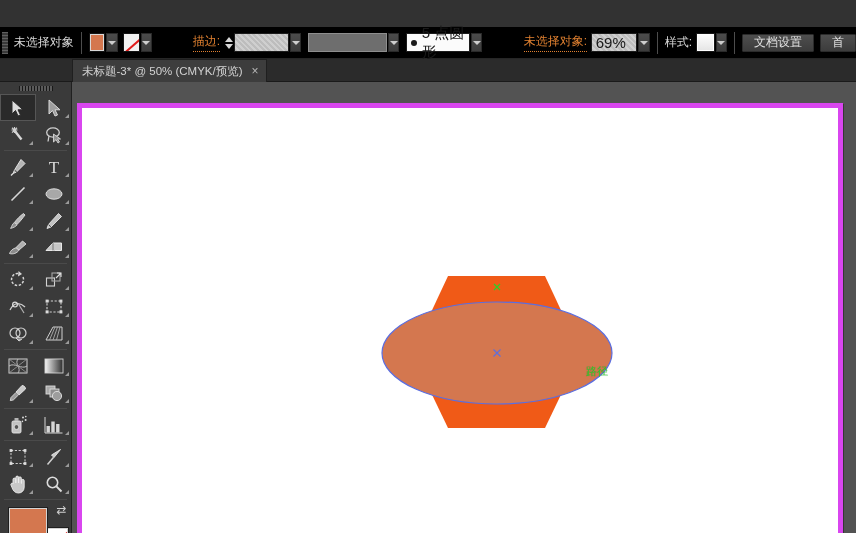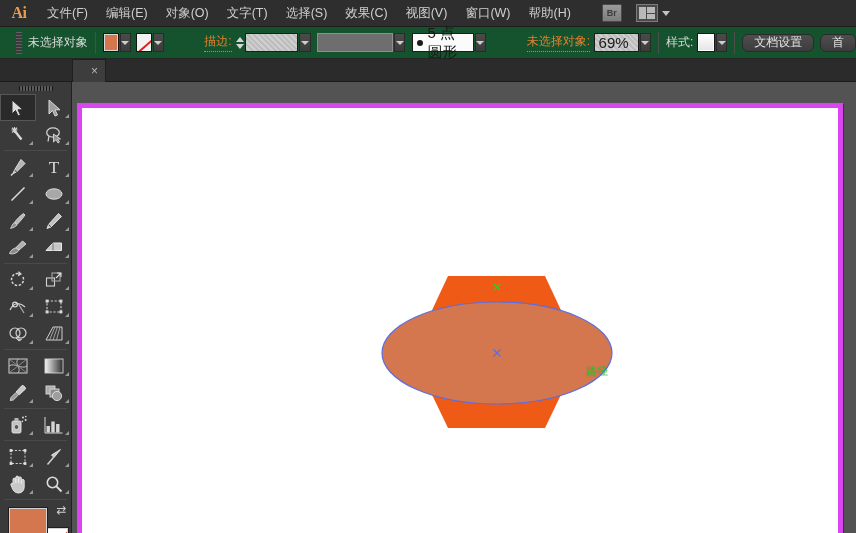--- a/index.html
+++ b/index.html
@@ -50,24 +50,24 @@
   .arrange-btn i.tall { grid-row: span 2; }
   .tri-down {
     width: 0; height: 0; margin-left: 4px;
     border-left: 4px solid transparent; border-right: 4px solid transparent;
     border-top: 5px solid #c2c2c2;
   }
 
   
   .controlbar {
     position: absolute; top: 27px; left: 0; width: 856px; height: 32px;
-    background: #14532d;
+    background: #000000;
     border-bottom: 1px solid #262626;
     display: flex; align-items: center;
-    padding-left: 16px;
+    padding-left: 2px;
   }
   .grip {
     width: 8px; height: 22px; margin-right: 6px;
     background-image: repeating-linear-gradient(
       to bottom, #606060 0, #606060 1px, #3a3a3a 1px, #3a3a3a 3px);
   }
   .cb-label { color: #d8d8d8; font-size: 12px; white-space: nowrap; }
   .cb-orange { color: #e08030; font-size: 12px; white-space: nowrap;
                border-bottom: 1px dotted #e08030; padding-bottom: 1px; margin-left: 34px; }
   .cb-sep {
@@ -124,21 +124,21 @@
   .field.white { background: #fbfbfb; }
   .field.style-sw {
     background: linear-gradient(#ffffff, #e4e4e4);
     border: 1px solid #171717; box-shadow: inset 0 0 0 1px #fff;
   }
   .btn-flat {
     height: 18px; padding: 0 11px;
     background: linear-gradient(#4e4e4e, #3c3c3c);
     border: 1px solid #2b2b2b;
     color: #e2e2e2; font-size: 12px;
-    display: flex; align-items: center; border-radius: 6px;
+    display: flex; align-items: center; border-radius: 1px;
     white-space: nowrap;
   }
   .brush-dot {
     width: 6px; height: 6px; border-radius: 50%;
     background: #1a1a1a; margin-right: 5px; flex: none;
   }
 
   
   .tabstrip {
     position: absolute; top: 59px; left: 0; width: 856px; height: 23px;
@@ -221,40 +221,20 @@
   .smart-label {
     position: absolute; color: #2ad02a; font-size: 11px;
     white-space: nowrap; text-shadow: 0 0 1px rgba(0,0,0,.25);
   }
 </style>
 </head>
 <body>
 
 <div id="app" style="--accent: #e89b50;">
 
-  <div class="menubar">
-    <div class="ai-logo">Ai</div>
-    <div class="menu-item">文件(F)</div>
-    <div class="menu-item">编辑(E)</div>
-    <div class="menu-item">对象(O)</div>
-    <div class="menu-item">文字(T)</div>
-    <div class="menu-item">选择(S)</div>
-    <div class="menu-item">效果(C)</div>
-    <div class="menu-item">视图(V)</div>
-    <div class="menu-item">窗口(W)</div>
-    <div class="menu-item">帮助(H)</div>
-    <div class="mb-spacer"></div>
-    <div class="br-btn">Br</div>
-    <div class="arrange-btn">
-      <i class="tall"></i>
-      <i></i>
-      <i></i>
-    </div>
-    <div class="tri-down"></div>
-  </div>
 
   <div class="controlbar">
     <div class="grip"></div>
 
     <div class="cb-label">未选择对象</div>
 
     <div class="cb-sep"></div>
 
     <div class="swatch-box" id="fill-swatch" style="background: rgb(212, 119, 79);"></div>
     <div class="mini-drop"></div>
@@ -306,20 +286,21 @@
 
     <div class="cb-sep"></div>
 
     <div class="btn-flat">文档设置</div>
     <div style="width:8px"></div>
     <div class="btn-flat">首</div>
   </div>
 
   <div class="tabstrip">
     <div class="doctab">
+      <span>未标题-3* @ 50% (CMYK/预览)</span>
       <span class="tab-close">×</span>
     </div>
   </div>
 
   <div class="toolbox">
     <div class="tb-grip">
         <i></i>
       </div>
 
     <div class="tool-grid">

